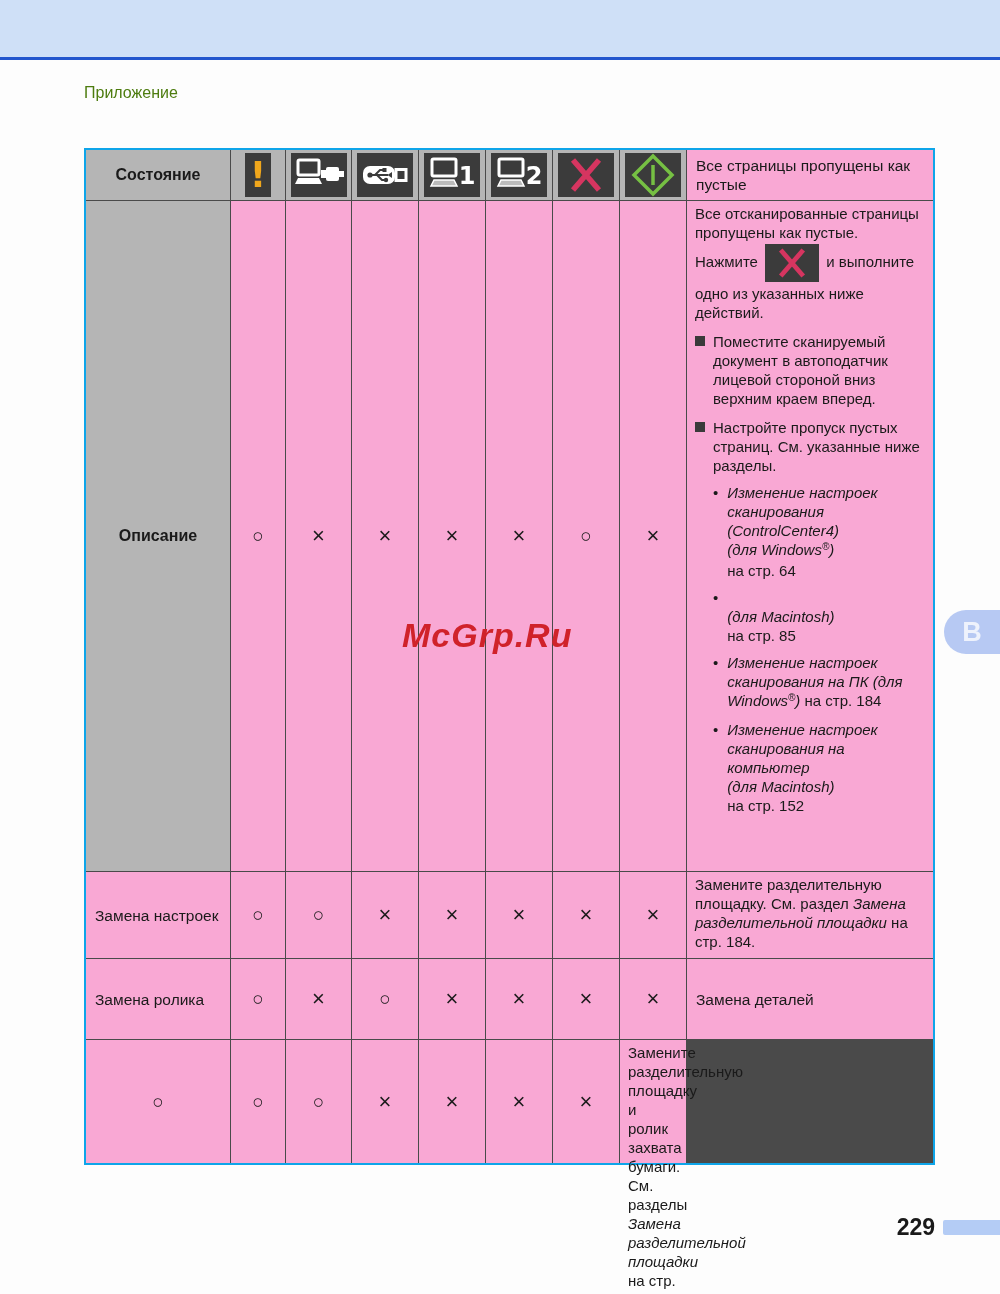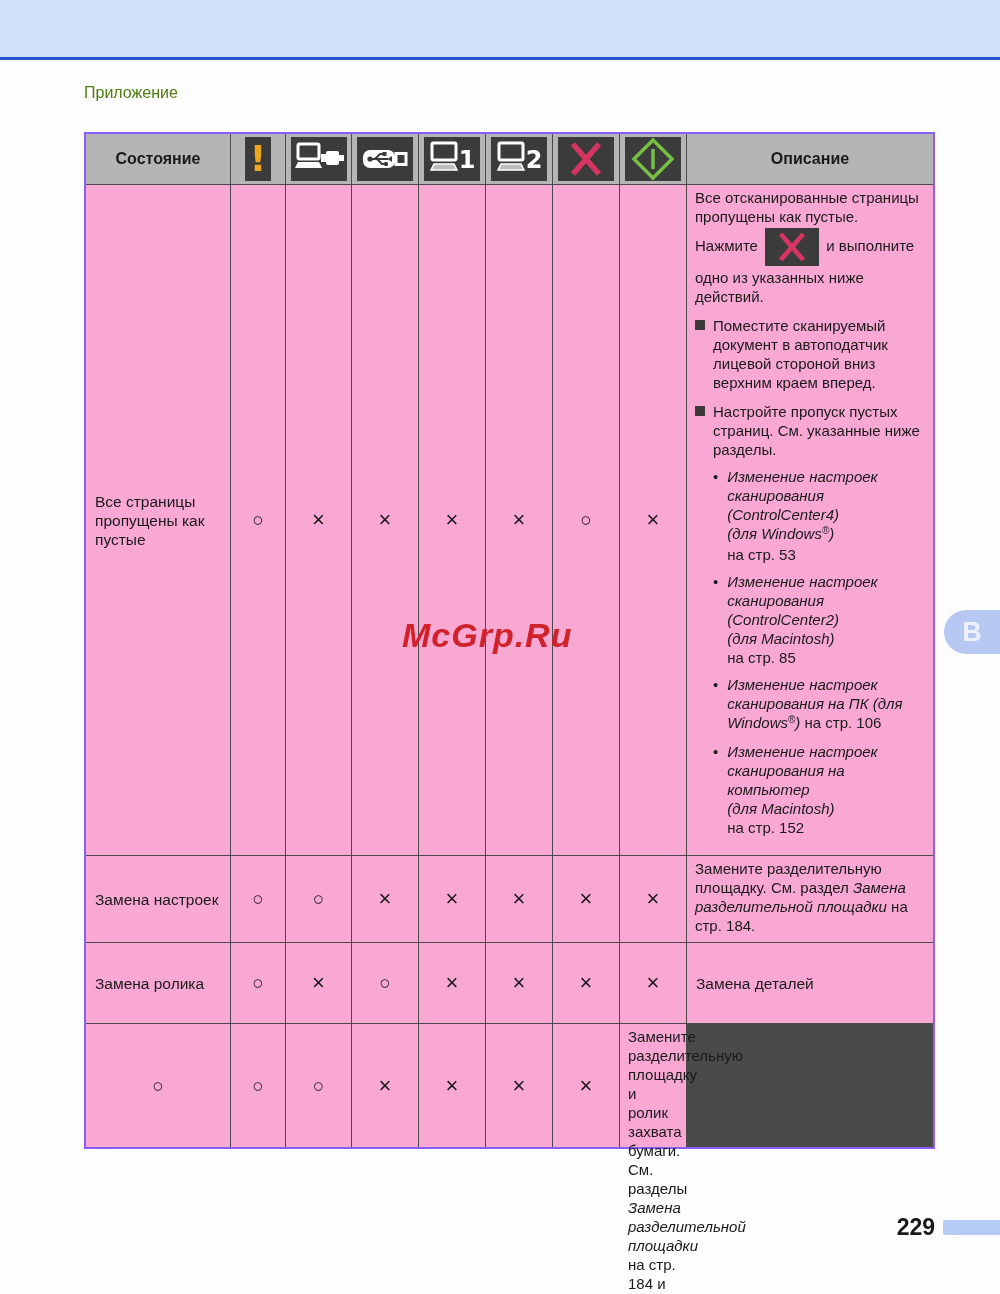--- a/index.html
+++ b/index.html
@@ -6,25 +6,25 @@
   .page{
     position:relative;width:1000px;height:1294px;margin:0 auto;
     background:#fdfdfd;overflow:hidden;
     font-family:"Liberation Sans","DejaVu Sans",sans-serif;color:#1a1a1a;
   }
   .banner{position:absolute;top:0;left:0;width:1000px;height:57px;
     background:var(--banner);border-bottom:3px solid var(--banner-line);}
   .header-label{position:absolute;left:84px;top:84px;font-size:16px;color:#4d7c0f;}
 
   .grid{
-    position:absolute;left:84px;top:132px;
+    position:absolute;left:84px;top:148px;
     display:grid;
     grid-template-columns:144px 54px 65px 66px 66px 66px 66px 66px 246px;
     grid-template-rows:50px 670px 86px 80px 123px;
-    gap:1px;background:#4a4a4a;border:2px solid #8b5cf6;
+    gap:1px;background:#4a4a4a;border:2px solid #0ea5e9;
   }
   .cell{background:#f9a8d4;}
   .head{background:var(--header-bg);display:flex;align-items:center;justify-content:center;
     font-weight:bold;font-size:16px;}
   .badge{background:var(--badge);width:56px;height:44px;display:flex;
     align-items:center;justify-content:center;}
   .badge-narrow{width:26px;}
   .badge svg,.inline-badge svg{width:100%;height:100%;display:block;}
   .state-cell{display:flex;align-items:center;padding:4px 6px 4px 9px;
     font-size:15.5px;line-height:19px;}
@@ -121,24 +121,24 @@
         </span>
       </div>
       <div class="cell head">
         <span class="badge">
           <svg viewBox="0 0 56 44">
             <path d="M28 3 L47 22 L28 41 L9 22 Z" fill="none" stroke="#76c043" stroke-width="3.5"></path>
             <path d="M28 12 V32" stroke="#76c043" stroke-width="3.5"></path>
           </svg>
         </span>
       </div>
+      <div class="cell state-cell">
+        <span>Все страницы пропущены как пустые</span>
+      </div>
       <div class="cell head">Описание</div>
-      <div class="cell state-cell">
-        <span>Все страницы пропущены как пустые</span>
-      </div>
       <div class="cell sym-cell sym-circle">○</div>
       <div class="cell sym-cell sym-cross">×</div>
       <div class="cell sym-cell sym-cross">×</div>
       <div class="cell sym-cell sym-cross">×</div>
       <div class="cell sym-cell sym-cross">×</div>
       <div class="cell sym-cell sym-circle">○</div>
       <div class="cell sym-cell sym-cross">×</div>
       <div class="cell desc-cell">
         <p class="seg-p"><span>Все отсканированные страницы пропущены как пустые. Нажмите </span><span class="inline-badge"><svg viewBox="0 0 56 44">
               <path d="M15 7 L41 37 M41 7 L15 37" stroke="#d63560" stroke-width="5.5" fill="none"></path>
@@ -146,29 +146,29 @@
         <div class="blt">
           <span class="blt-m"></span>
           <span>Поместите сканируемый документ в автоподатчик лицевой стороной вниз верхним краем вперед.</span>
         </div>
         <div class="blt">
           <span class="blt-m"></span>
           <span>Настройте пропуск пустых страниц. См. указанные ниже разделы.</span>
         </div>
         <div class="sub">
           <span class="sub-m">•</span>
-          <span><span class="it">Изменение настроек сканирования (ControlCenter4)</span><br><span class="it">(для Windows</span><span class="it sup">®</span><span class="it">)</span><br><span>на стр. 53</span></span>
-        </div>
-        <div class="sub">
-          <span class="sub-m">•</span>
-          <span><span class="it">Изменение настроек сканирования (ControlCenter2)</span><br><span class="it">(для Macintosh)</span><br><span>на стр. 85</span></span>
-        </div>
-        <div class="sub">
-          <span class="sub-m">•</span>
-          <span><span class="it">Изменение настроек сканирования на ПК (для Windows</span><span class="it sup">®</span><span class="it">)</span><span> на стр. 106</span></span>
+          <span><span class="it">Изменение настроек сканирования (ControlCenter4)</span><br><span class="it">(для Windows</span><span class="it sup">®</span><span class="it">)</span><br><span>на стр. 64</span></span>
+        </div>
+        <div class="sub">
+          <span class="sub-m">•</span>
+          <span><br><span class="it">(для Macintosh)</span><br><span>на стр. 85</span></span>
+        </div>
+        <div class="sub">
+          <span class="sub-m">•</span>
+          <span><span class="it">Изменение настроек сканирования на ПК (для Windows</span><span class="it sup">®</span><span class="it">)</span><span> на стр. 184</span></span>
         </div>
         <div class="sub">
           <span class="sub-m">•</span>
           <span><span class="it">Изменение настроек сканирования на компьютер</span><br><span class="it">(для Macintosh)</span><br><span>на стр. 152</span></span>
         </div>
       </div>
       <div class="cell state-cell">
         <span>Замена настроек</span>
       </div>
       <div class="cell sym-cell sym-circle">○</div>

